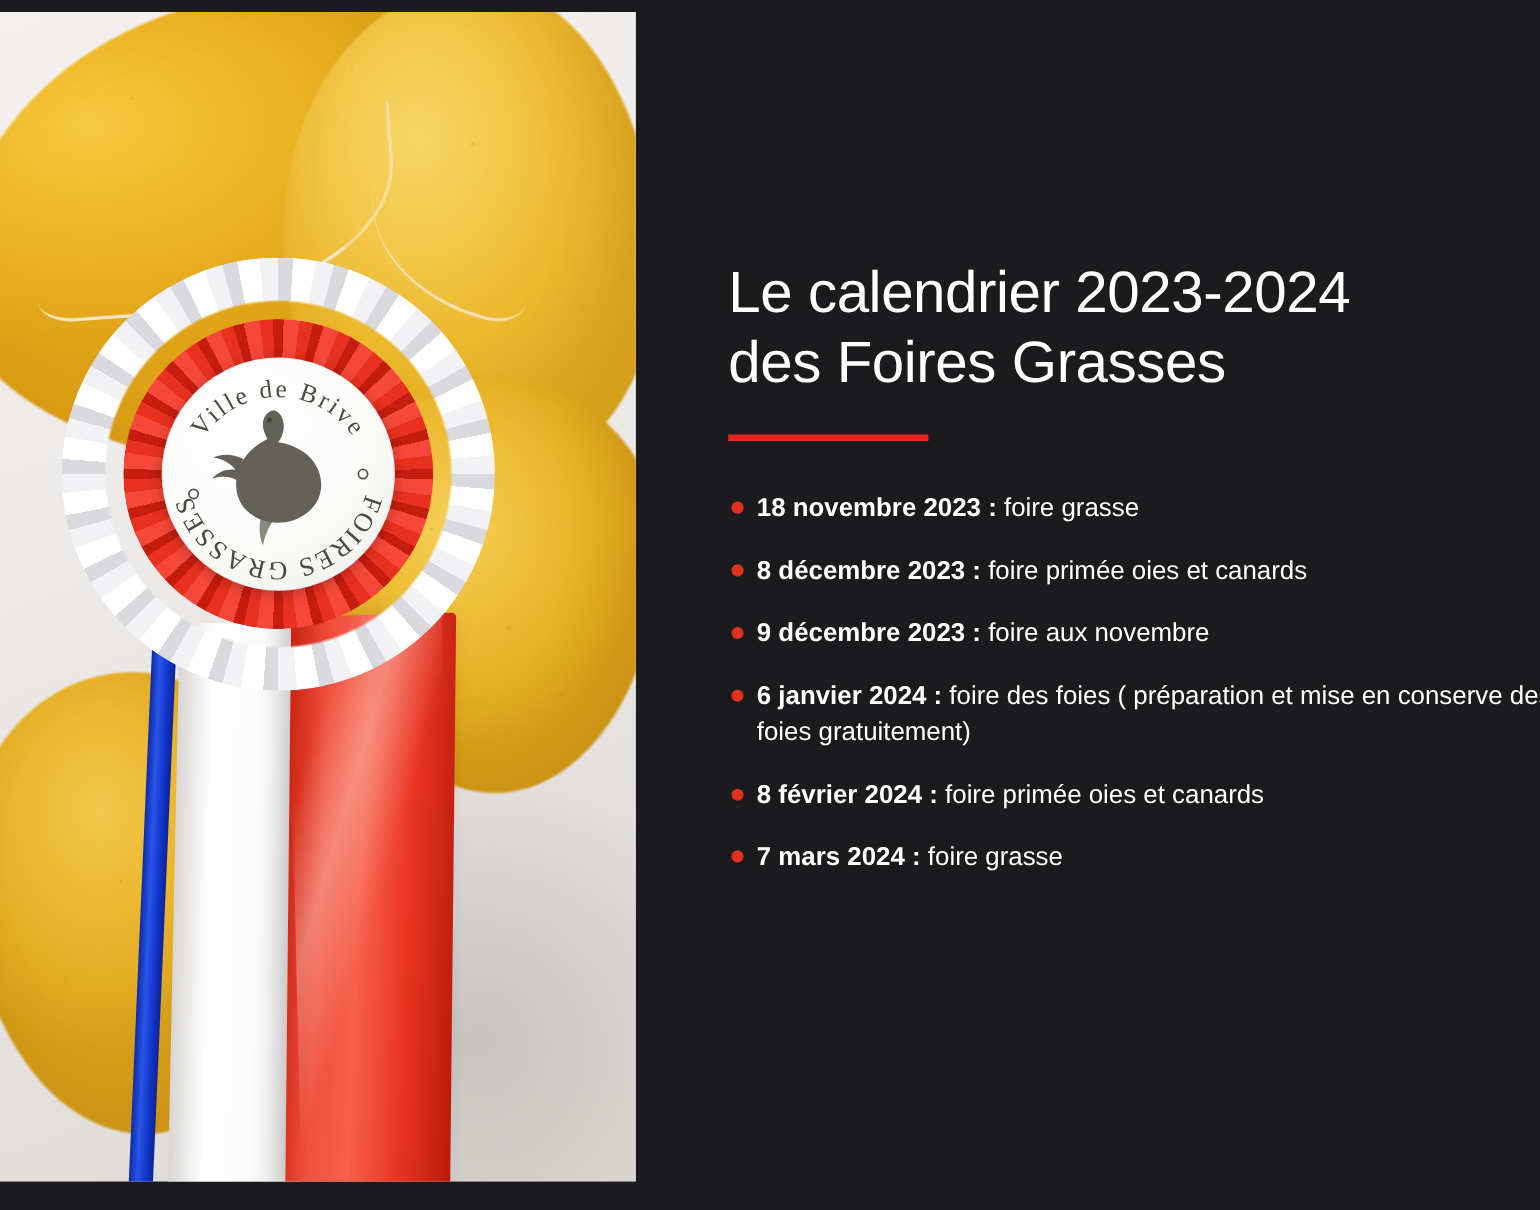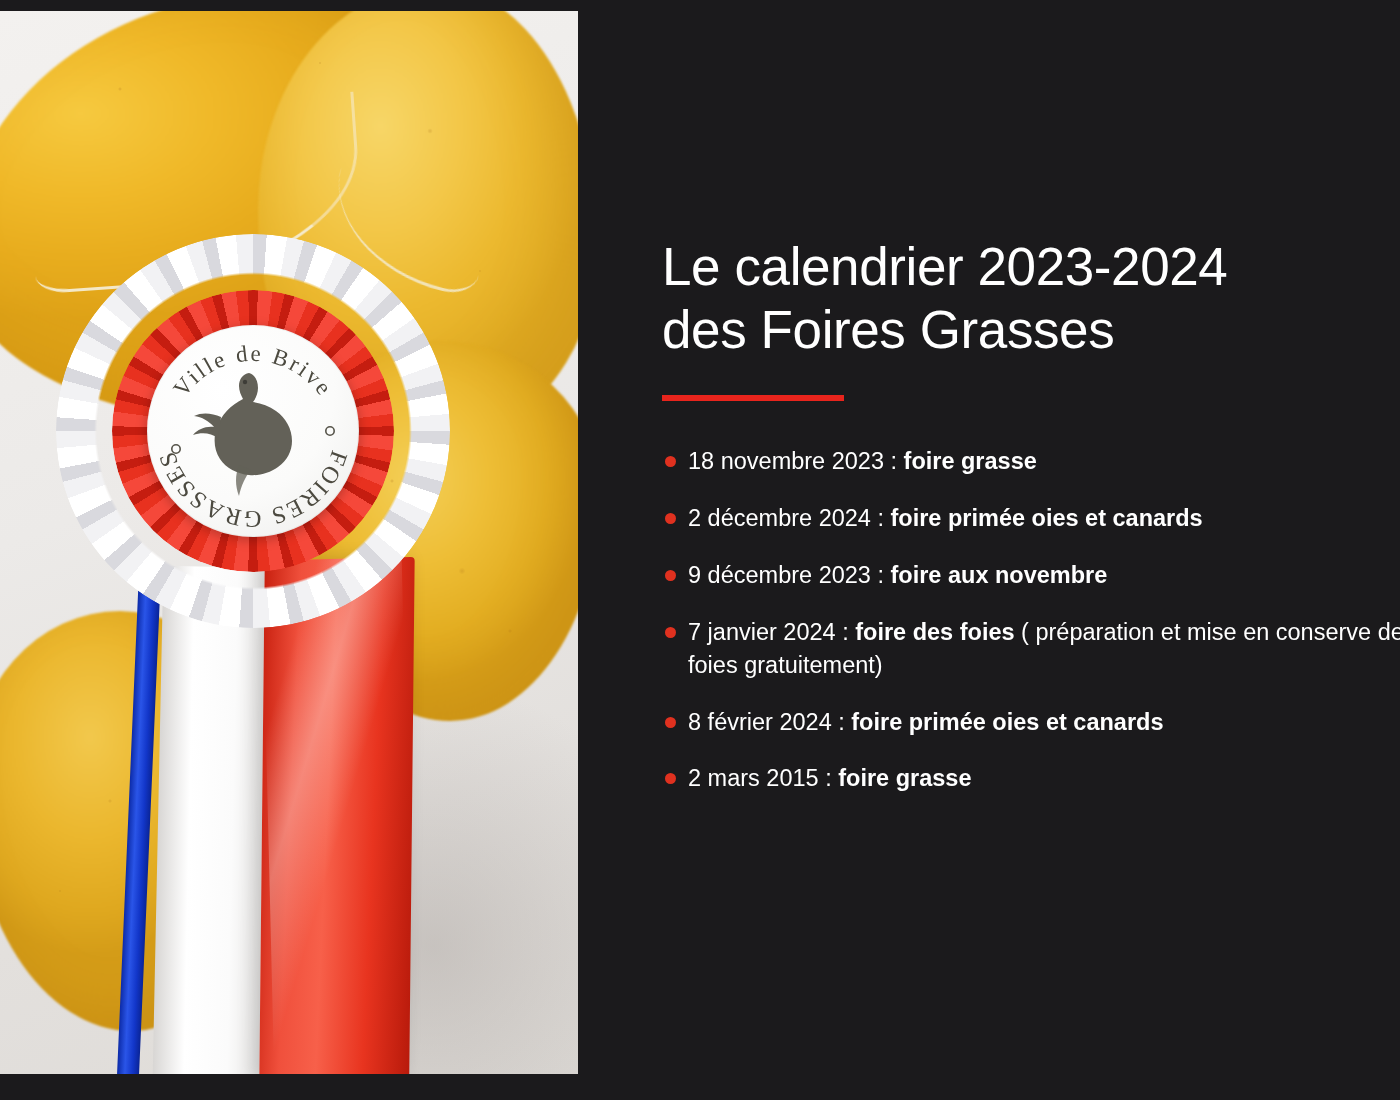--- a/index.html
+++ b/index.html
@@ -336,22 +336,22 @@
   .event-bullet {
     position: absolute;
     left: 3px;
     top: 11px;
     width: 11px;
     height: 11px;
     border-radius: 50%;
     background: #e0311f;
   }
 
-  .event-date { font-weight: 400; }
-  .event-name { font-weight: 700; }
+  .event-date { font-weight: 700; }
+  .event-name { font-weight: 400; }
   .event-note { font-weight: 400; }
 </style>
 </head>
 <body>
 
 <div class="page" style="background: rgb(27, 26, 28);">
 
   <div class="photo-panel">
     <div class="photo-stage">
 
@@ -415,22 +415,22 @@
 
   <div class="content">
 
     <h1 class="title">Le calendrier 2023-2024
 des Foires Grasses</h1>
 
     <div class="rule" style="background: rgb(232, 36, 28);"></div>
 
     <ul class="event-list">
         <li class="event-item"><span class="event-bullet" style="background: rgb(224, 49, 31);"></span><span class="event-date">18 novembre 2023 : </span><span class="event-name">foire grasse</span></li>
-        <li class="event-item"><span class="event-bullet" style="background: rgb(224, 49, 31);"></span><span class="event-date">2 décembre 2024 : </span><span class="event-name">foire primée oies et canards</span></li>
+        <li class="event-item"><span class="event-bullet" style="background: rgb(224, 49, 31);"></span><span class="event-date">8 décembre 2023 : </span><span class="event-name">foire primée oies et canards</span></li>
         <li class="event-item"><span class="event-bullet" style="background: rgb(224, 49, 31);"></span><span class="event-date">9 décembre 2023 : </span><span class="event-name">foire aux novembre</span></li>
-        <li class="event-item"><span class="event-bullet" style="background: rgb(224, 49, 31);"></span><span class="event-date">7 janvier 2024 : </span><span class="event-name">foire des foies</span><span class="event-note"> ( préparation et mise en conserve des foies gratuitement)</span></li>
+        <li class="event-item"><span class="event-bullet" style="background: rgb(224, 49, 31);"></span><span class="event-date">6 janvier 2024 : </span><span class="event-name">foire des foies</span><span class="event-note"> ( préparation et mise en conserve des foies gratuitement)</span></li>
         <li class="event-item"><span class="event-bullet" style="background: rgb(224, 49, 31);"></span><span class="event-date">8 février 2024 : </span><span class="event-name">foire primée oies et canards</span></li>
-        <li class="event-item"><span class="event-bullet" style="background: rgb(224, 49, 31);"></span><span class="event-date">2 mars 2015 : </span><span class="event-name">foire grasse</span></li>
+        <li class="event-item"><span class="event-bullet" style="background: rgb(224, 49, 31);"></span><span class="event-date">7 mars 2024 : </span><span class="event-name">foire grasse</span></li>
       </ul>
 
   </div>
 
 </div>
 
 </body></html>

